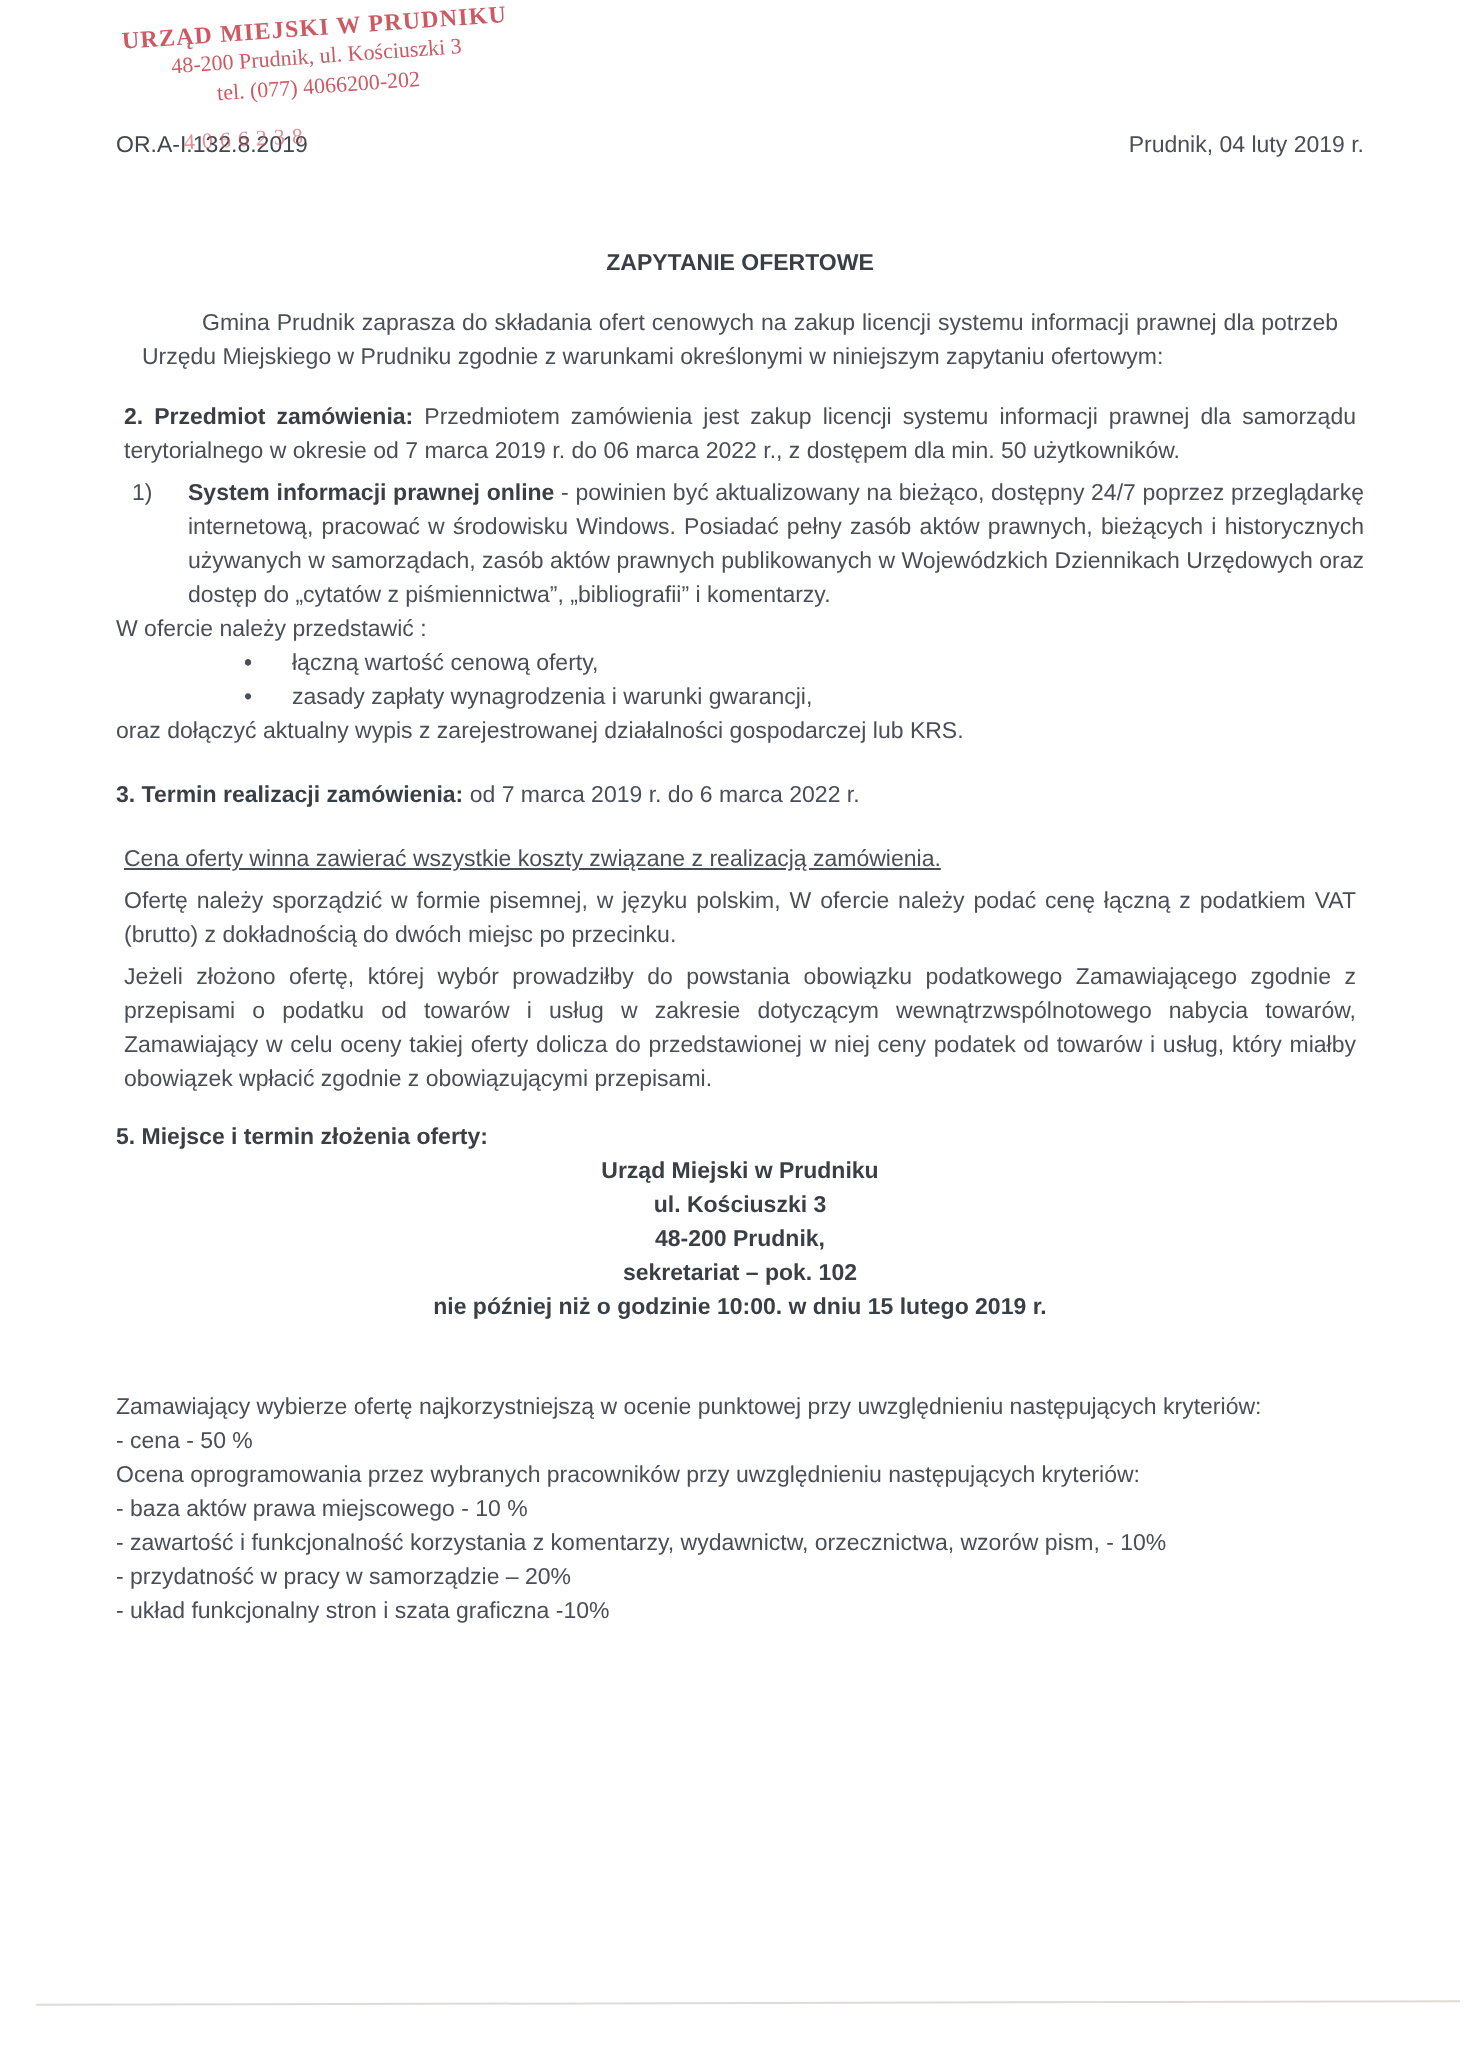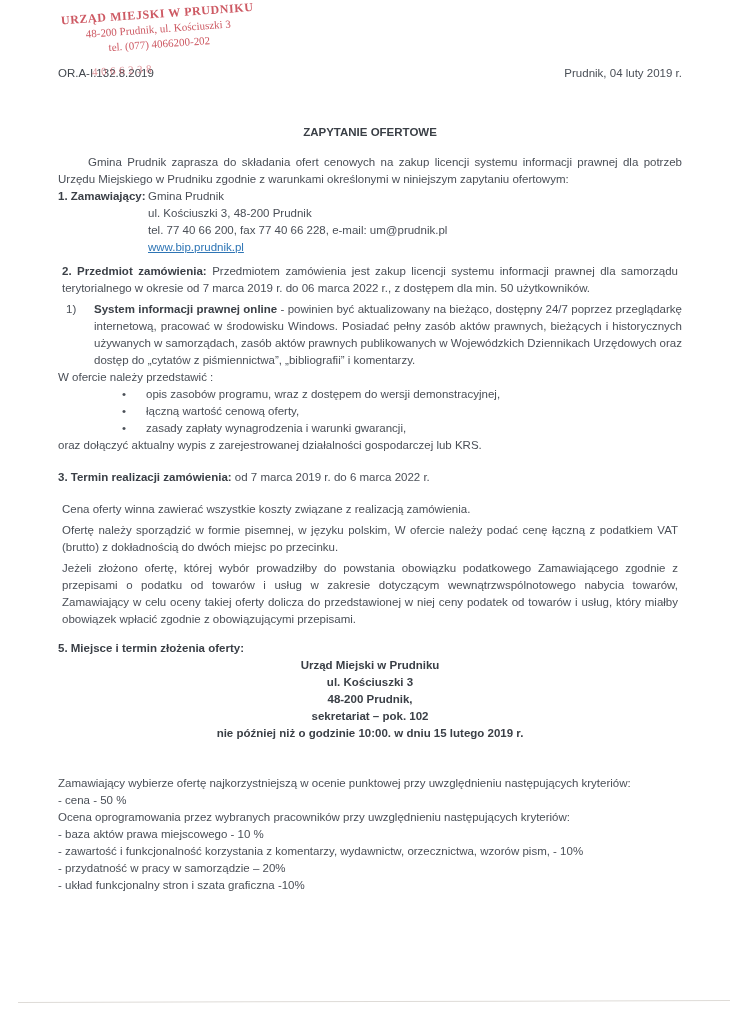--- a/index.html
+++ b/index.html
@@ -67,39 +67,39 @@
     left: 58px;
     top: 124px;
     width: 624px;
   }
   .doc-title {
     text-align: center;
     font-weight: bold;
     color: #3a3f46;
     margin-bottom: 13px;
   }
-  .intro { text-align: justify; text-indent: 30px; margin: 0; }
+  .intro { text-align: justify; text-indent: 30px; margin: 13px; }
 
   .hang { position: relative; padding-left: 90px; }
   .hang .hang-label { position: absolute; left: 0; top: 0; white-space: nowrap; }
 
   .sec2 { margin-top: 7px; }
   .just { text-align: justify; margin: 4px; }
 
   .numbered {
     position: relative;
     padding-left: 36px;
     margin-left: 0;
     text-align: justify;
   }
   .numbered .num { position: absolute; left: 8px; top: 0; }
 
   .bullet-row { position: relative; padding-left: 88px; }
   .bullet-row .bullet-glyph { position: absolute; left: 64px; top: 0; }
-  .gap-8  { margin-top: 8px; }
+  .gap-8  { margin-top: 8px; text-decoration: underline; }
   .gap-12 { margin-top: 12px; }
   .gap-15 { margin-top: 15px; }
   .gap-33 { margin-top: 33px; }
 
   .center-block { text-align: center; font-weight: bold; color: #3a3f46; }
 
   a.doc-link, .link {
     color: #2e75b5;
     text-decoration: underline;
     cursor: pointer;
@@ -132,37 +132,29 @@
     </span>
     <span class="date-line">Prudnik,  04 luty 2019 r.</span>
   </div>
 
   <div class="content">
 
     <div class="doc-title">ZAPYTANIE OFERTOWE</div>
 
     <p class="intro">Gmina Prudnik zaprasza do składania ofert cenowych na zakup licencji systemu informacji prawnej dla potrzeb Urzędu Miejskiego w Prudniku zgodnie  z warunkami określonymi w niniejszym zapytaniu ofertowym:</p>
 
-    <div class="hang">
-      <span class="hang-label bold">1. Zamawiający:</span>
-      <div>Gmina Prudnik</div>
-      <div>ul. Kościuszki 3, 48-200  Prudnik</div>
-      <div>tel. 77 40 66 200,   fax  77 40 66 228, e-mail: um@prudnik.pl</div>
-      <div><a class="doc-link">www.bip.prudnik.pl</a></div>
-    </div>
 
     <div class="sec2">
       <p class="just"><span class="bold">2. Przedmiot zamówienia:</span> <span>Przedmiotem zamówienia jest zakup licencji systemu informacji prawnej dla samorządu terytorialnego w okresie od 7 marca 2019 r. do 06 marca 2022 r., z dostępem dla min. 50 użytkowników.</span></p>
       <div class="numbered">
         <span class="num">1)</span><span class="bold">System informacji prawnej online</span><span> - powinien być aktualizowany na bieżąco, dostępny 24/7 poprzez przeglądarkę internetową, pracować w środowisku Windows. Posiadać pełny zasób aktów prawnych, bieżących i historycznych używanych w samorządach, zasób aktów prawnych publikowanych w  Wojewódzkich Dziennikach Urzędowych oraz dostęp do „cytatów z piśmiennictwa”, „bibliografii” i komentarzy.</span>
       </div>
       <div>W ofercie należy przedstawić :</div>
       <div class="bullet-row">
         <span class="bullet-glyph">•</span>
-        <span>opis zasobów programu, wraz z dostępem do wersji demonstracyjnej,</span>
       </div>
       <div class="bullet-row">
         <span class="bullet-glyph">•</span>
         <span>łączną wartość cenową oferty,</span>
       </div>
       <div class="bullet-row">
         <span class="bullet-glyph">•</span>
         <span>zasady zapłaty wynagrodzenia i warunki gwarancji,</span>
       </div>
       <div>oraz dołączyć aktualny wypis z zarejestrowanej działalności gospodarczej lub KRS.</div>

